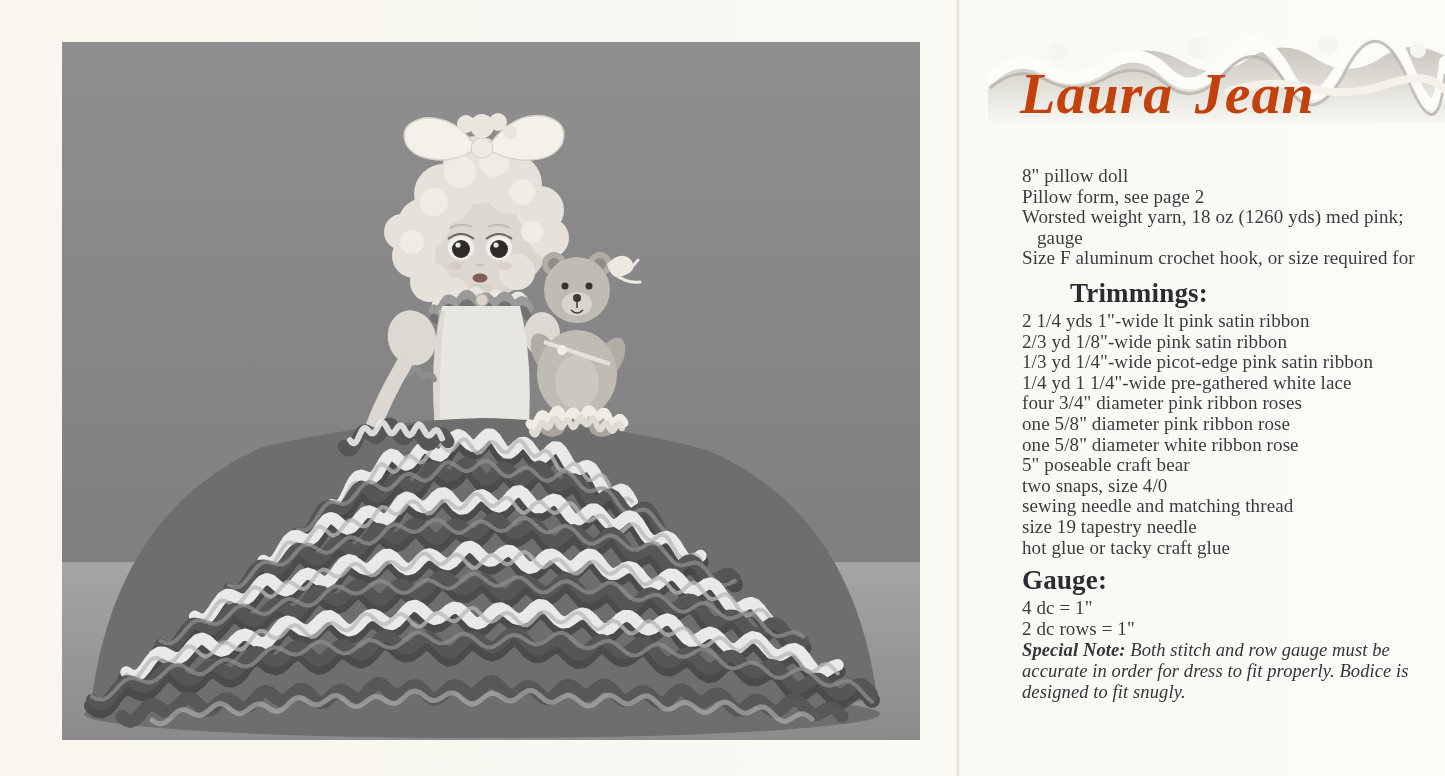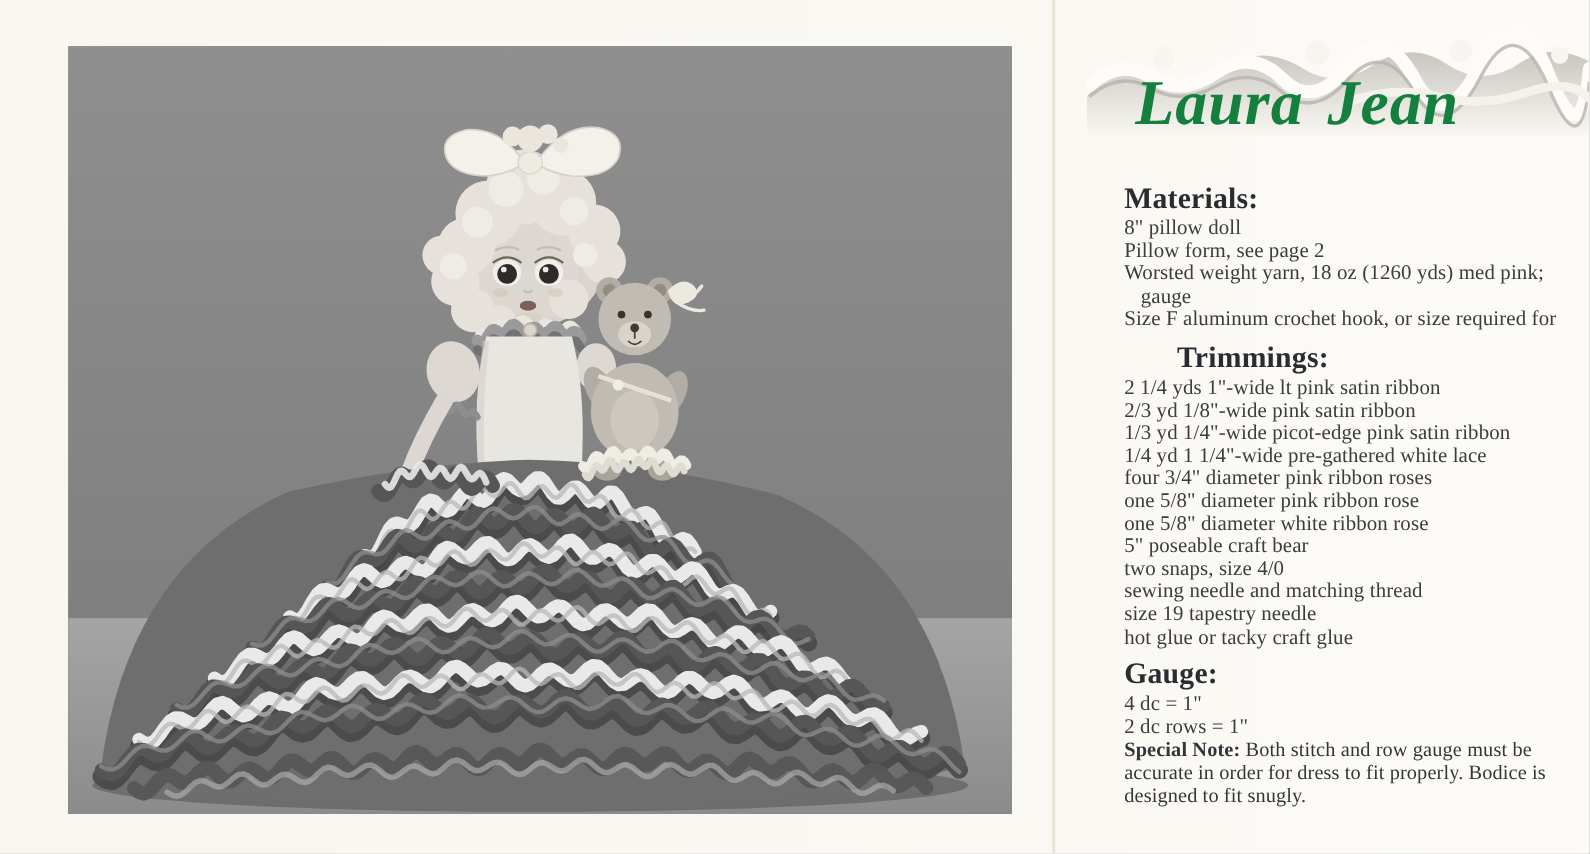--- a/index.html
+++ b/index.html
@@ -18,41 +18,40 @@
   .crease {
     position:absolute; left:956px; top:0; width:4px; height:776px;
     background: linear-gradient(90deg, rgba(190,183,160,0), #e2ddcb 45%, rgba(190,183,160,0));
   }
   .banner {
     position:absolute; left:988px; top:26px; width:457px; height:97px;
   }
   .page-title {
     position:absolute; left:1020px; top:60px;
     font-size:58px; font-style:italic; font-weight:700;
-    letter-spacing:1px; word-spacing:6px; color:#15803d;
+    letter-spacing:1px; word-spacing:6px; color:#c2410c;
     white-space:nowrap;
-    margin-left:12px;
   }
   .text-col {
     position:absolute; left:1022px; top:166px; width:420px;
   }
   .sec-heading {
     font-size:27px; font-weight:700; color:#2c2b31;
     line-height:28px; margin:0 0 4px 0; letter-spacing:0.2px;
   }
   .sec-heading.gap1 { margin-top:10px;margin-left:48px; }
   .sec-heading.gap2 { margin-top:8px; }
   .line {
     font-size:19px; line-height:20.6px; white-space:nowrap;
     letter-spacing:0.1px; color:#3c3b3f;
   }
   .line.cont { padding-left:15px; }
   .special-note {
     width:404px; font-size:18.5px; line-height:21px;
-    color:#353439; margin-top:1px; letter-spacing:0.1px;
+    font-style:italic; color:#353439; margin-top:1px; letter-spacing:0.1px;
   }
   .special-note .note-label { font-weight:700; }
 </style>
 </head>
 <body>
 
 <div class="photo-wrap">
   <svg id="photoSvg" viewBox="0 0 858 698">
       <defs>
     <linearGradient id="pbg" x1="0" y1="0" x2="0" y2="1">
@@ -189,21 +188,20 @@
     <circle cx="340" cy="20" r="10" fill="#f7f5ef"></circle>
     <circle cx="430" cy="24" r="8" fill="#f7f5ef"></circle>
     <path d="M 2 52 Q 30 26 58 44 T 118 40 T 178 46 T 238 34 T 298 46 T 358 32 T 420 42 T 457 36" fill="none" stroke="#fdfcf9" stroke-width="12" stroke-linecap="round" stroke-linejoin="round"></path>
     <path d="M 2 62 Q 30 38 58 54 T 118 52 T 178 58 T 238 46 T 298 58 T 358 44 T 420 54 T 457 48" fill="none" stroke="#b7b3ab" stroke-width="3" opacity="0.8"></path>
     <path d="M 240 66 Q 280 52 320 62 T 400 58 T 457 64" fill="none" stroke="#f4f2ea" stroke-width="8" stroke-linecap="round"></path>
   </svg>
 
 <h1 class="page-title">Laura Jean</h1>
 
 <div class="text-col">
-  <h2 class="sec-heading">Materials:</h2>
   <div class="line">8" pillow doll</div>
   <div class="line">Pillow form, see page 2</div>
   <div class="line">Worsted weight yarn, 18 oz (1260 yds) med pink;</div>
   <div class="line cont">gauge</div>
   <div class="line">Size F aluminum crochet hook, or size required for</div>
 
   <h2 class="sec-heading gap1">Trimmings:</h2>
   <div class="line">2 1/4 yds 1"-wide lt pink satin ribbon</div>
   <div class="line">2/3 yd 1/8"-wide pink satin ribbon</div>
   <div class="line">1/3 yd 1/4"-wide picot-edge pink satin ribbon</div>

